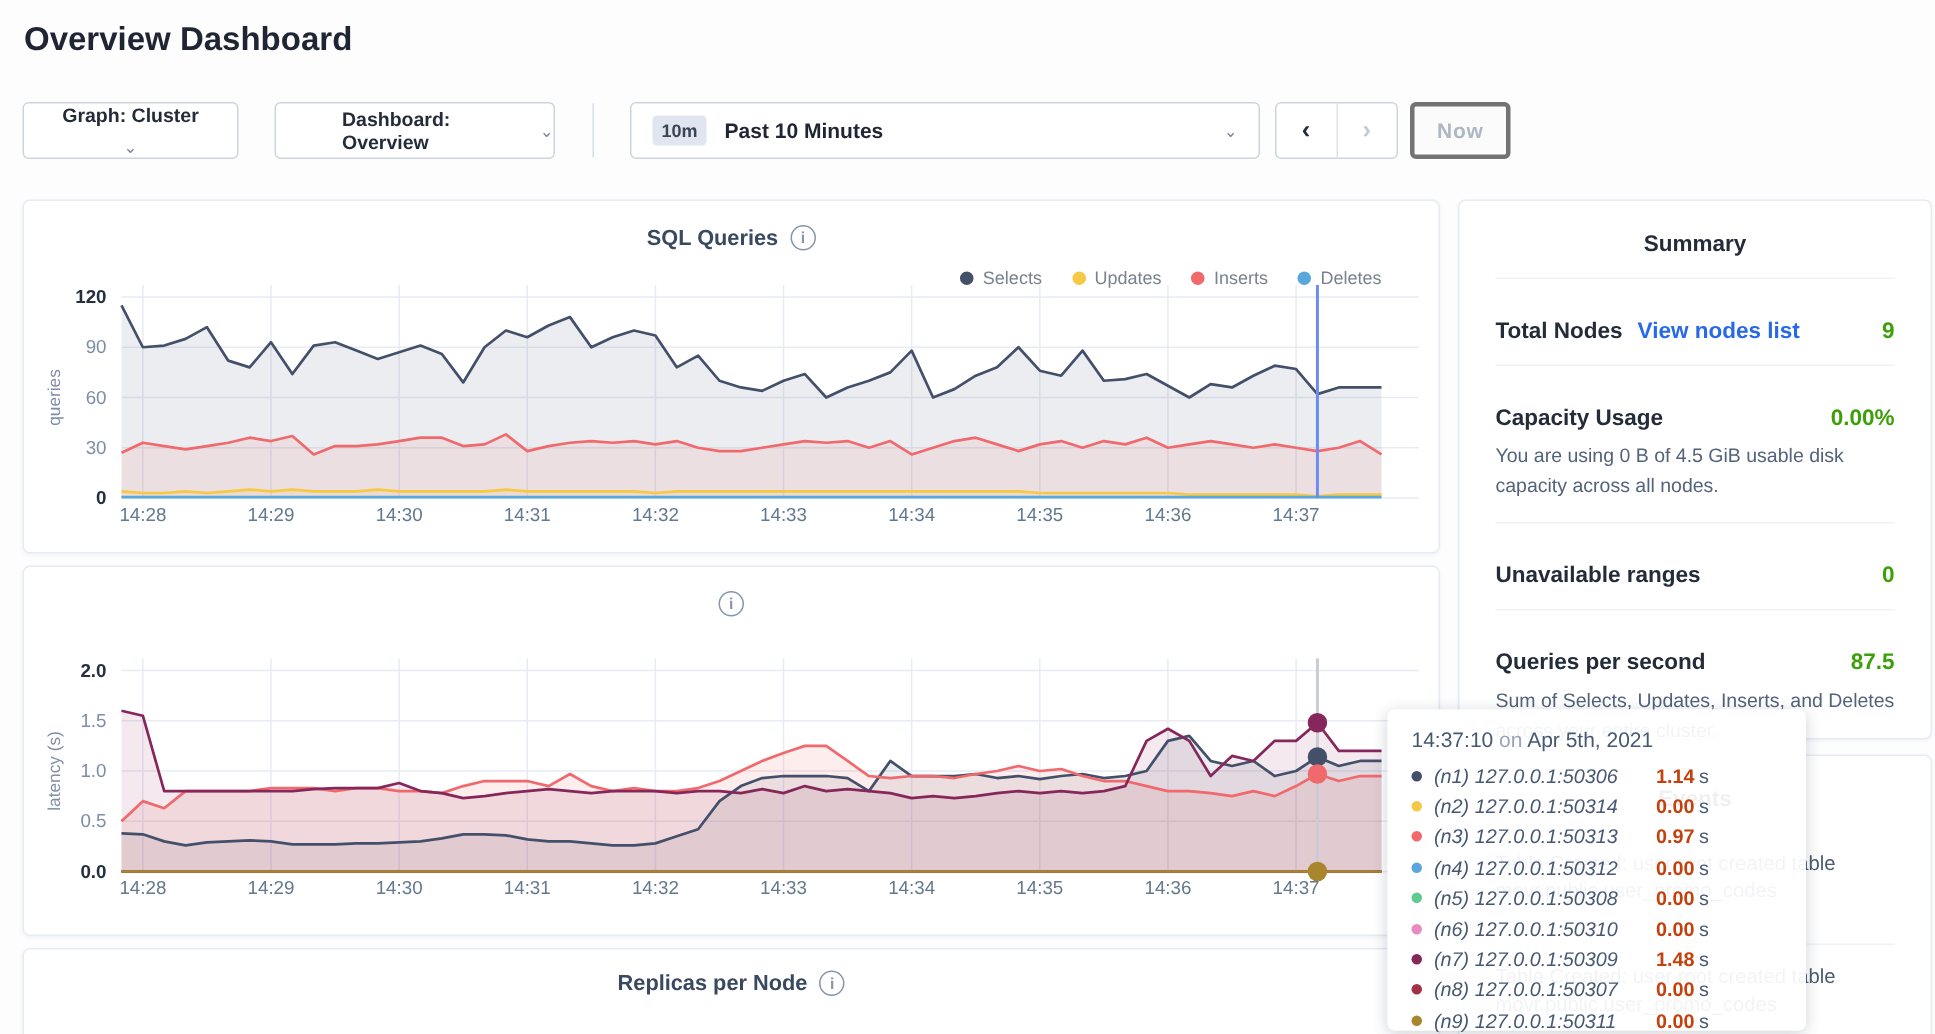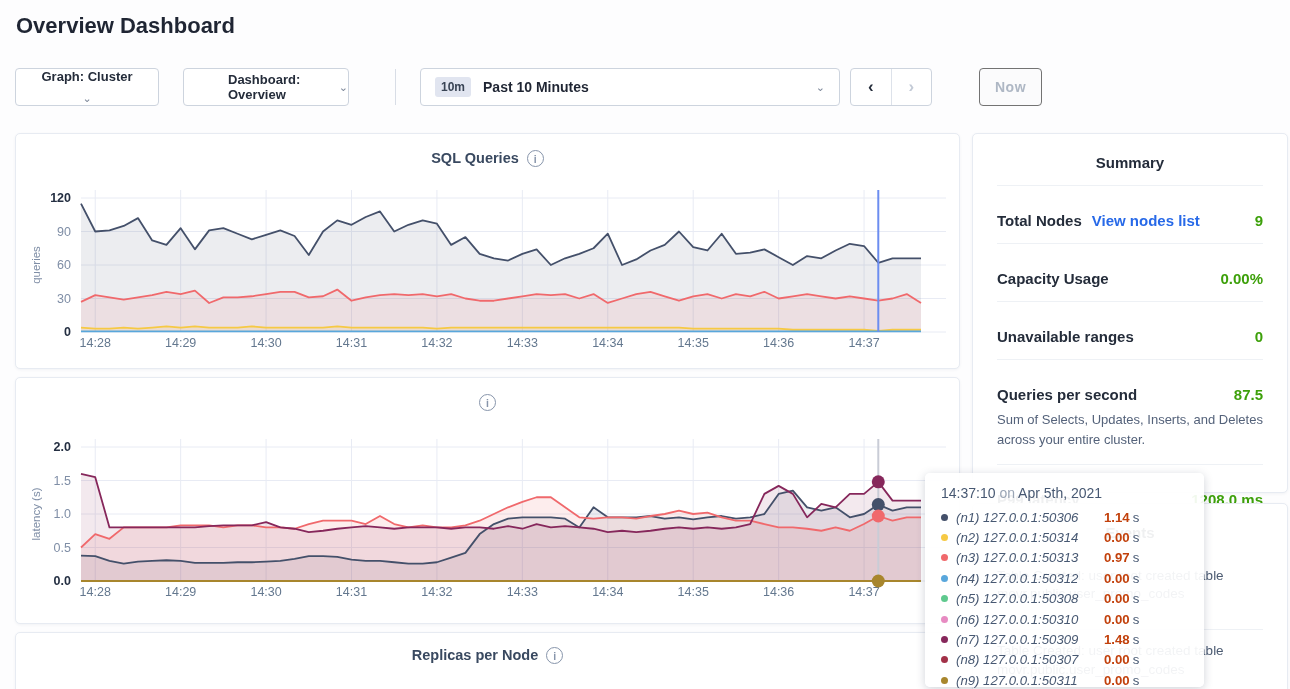--- a/index.html
+++ b/index.html
@@ -19,31 +19,31 @@
   .time-badge { background:#e1e5f0; color:#394455; font-size:12px; font-weight:700;
     padding:3px 6px; border-radius:3px; }
   .time-label { font-size:14px; font-weight:700; color:#1f2533; flex:1; }
   .arrow-group { position:absolute; left:850px; top:68px; width:82px; height:38px;
     border:1px solid #cdd4de; border-radius:4px; background:#fff; display:flex; }
   .arrow-group .half { flex:1; display:flex; align-items:center; justify-content:center;
     font-size:17px; font-weight:700; cursor:pointer; }
   .arrow-group .half.prev { color:#242c3a; border-right:1px solid #dde2ea; }
   .arrow-group .half.next { color:#c3cad6; }
   .now-btn { position:absolute; left:940px; top:68px; height:38px; padding:0 15px;
-    border:1px solid #737373; border-radius:4px; background:#fbfbfc; color:#aeb7c4;
-    font-size:14px; font-weight:700; display:flex; align-items:center; letter-spacing:.5px;margin-left:39px; }
+    border:3px solid #737373; border-radius:4px; background:#fbfbfc; color:#aeb7c4;
+    font-size:14px; font-weight:700; display:flex; align-items:center; letter-spacing:.5px; }
 
   
   .panel { position:absolute; background:#fff; border:1px solid #e7ebf2; border-radius:5px;
     box-shadow:0 1px 3px rgba(56,76,108,0.06); }
   .chart-panel-1 { left:15px; top:133px; width:945px; height:236px; }
   .chart-panel-2 { left:15px; top:377px; width:945px; height:247px; }
   .chart-panel-3 { left:15px; top:632px; width:945px; height:200px; }
   .chart-title { position:absolute; top:16px; left:0; right:0; text-align:center;
-    font-size:14.5px; font-weight:700; color:#394960; display:flex; justify-content:center; gap:8px; align-items:flex-start; }
+    font-size:14.5px; font-weight:700; color:#394960; display:flex; justify-content:center; gap:8px; align-items:center; }
   .info-icon { display:inline-flex; width:17px; height:17px; border:1.4px solid #8795ab; border-radius:50%;
     color:#8795ab; font-size:10.5px; font-weight:700; align-items:center; justify-content:center; cursor:pointer; }
   .legend { position:absolute; top:44px; right:38px; display:flex; gap:20px; }
   .legend-item { display:flex; align-items:center; gap:6px; font-size:12px; color:#7a828e; cursor:pointer; }
   .legend-dot { width:9px; height:9px; border-radius:50%; }
   .chart-svg { position:absolute; left:0; width:945px; height:168px; }
 
   
   .summary-panel { left:972px; top:133px; width:316px; height:360px; padding:0 24px; }
   .events-panel  { left:972px; top:503px; width:316px; height:300px; padding:0 24px; }
@@ -72,41 +72,59 @@
 </style>
 </head>
 <body>
 
 <div class="page-title">Overview Dashboard</div>
 
 <div class="toolbar-btn" style="left:15px; width:144px;flex-direction:column;">
   <span>Graph: Cluster</span>
   <span class="chev">⌄</span>
 </div>
-<div class="toolbar-btn" style="left:183px; width:166px;padding-left:44px;">
+<div class="toolbar-btn" style="left:183px; width:187px;padding-left:44px;">
   <span>Dashboard: Overview</span>
   <span class="chev">⌄</span>
 </div>
 <div class="vdivider"></div>
 <div class="time-select">
   <span class="time-badge">10m</span>
   <span class="time-label">Past 10 Minutes</span>
   <span class="chev">⌄</span>
 </div>
 <div class="arrow-group">
   <div class="half prev">‹</div>
   <div class="half next">›</div>
 </div>
 <div class="now-btn">Now</div>
 
 <div class="panel chart-panel-1">
   <div class="chart-title">
     <span>SQL Queries</span>
     <span class="info-icon">i</span>
   </div>
+  <div class="legend" id="legend-0">
+      <span class="legend-item">
+        <span class="legend-dot" style="background: rgb(68, 80, 106);"></span>
+        <span>Selects</span>
+      </span>
+      <span class="legend-item">
+        <span class="legend-dot" style="background: rgb(246, 201, 68);"></span>
+        <span>Updates</span>
+      </span>
+      <span class="legend-item">
+        <span class="legend-dot" style="background: rgb(240, 105, 108);"></span>
+        <span>Inserts</span>
+      </span>
+      <span class="legend-item">
+        <span class="legend-dot" style="background: rgb(89, 167, 220);"></span>
+        <span>Deletes</span>
+      </span>
+    </div>
   <svg class="chart-svg" id="chart-0" style="top:50px;" viewBox="0 0 945 168">
       <line x1="65" x2="930" y1="148" y2="148" stroke="#e8ebf4" stroke-width="1"></line>
       <text x="55" y="152" text-anchor="end" font-size="12.5" fill="#242f42" font-weight="bold">0</text>
       <line x1="65" x2="930" y1="114.5" y2="114.5" stroke="#e8ebf4" stroke-width="1"></line>
       <text x="55" y="118.5" text-anchor="end" font-size="12.5" fill="#7f8ea6" font-weight="normal">30</text>
       <line x1="65" x2="930" y1="81" y2="81" stroke="#e8ebf4" stroke-width="1"></line>
       <text x="55" y="85" text-anchor="end" font-size="12.5" fill="#7f8ea6" font-weight="normal">60</text>
       <line x1="65" x2="930" y1="47.5" y2="47.5" stroke="#e8ebf4" stroke-width="1"></line>
       <text x="55" y="51.5" text-anchor="end" font-size="12.5" fill="#7f8ea6" font-weight="normal">90</text>
       <line x1="65" x2="930" y1="14" y2="14" stroke="#e8ebf4" stroke-width="1"></line>
@@ -216,20 +234,21 @@
       <span class="sum-link">View nodes list</span>
       <span class="sum-value">9</span>
     </div>
   </div>
 
   <div class="sum-item">
     <div class="sum-row">
       <span class="sum-label">Capacity Usage</span>
       <span class="sum-value">0.00%</span>
     </div>
+    <div class="sum-desc">You are using 0 B of 4.5 GiB usable disk capacity across all nodes.</div>
   </div>
 
   <div class="sum-item">
     <div class="sum-row">
       <span class="sum-label">Unavailable ranges</span>
       <span class="sum-value">0</span>
     </div>
   </div>
 
   <div class="sum-item">

